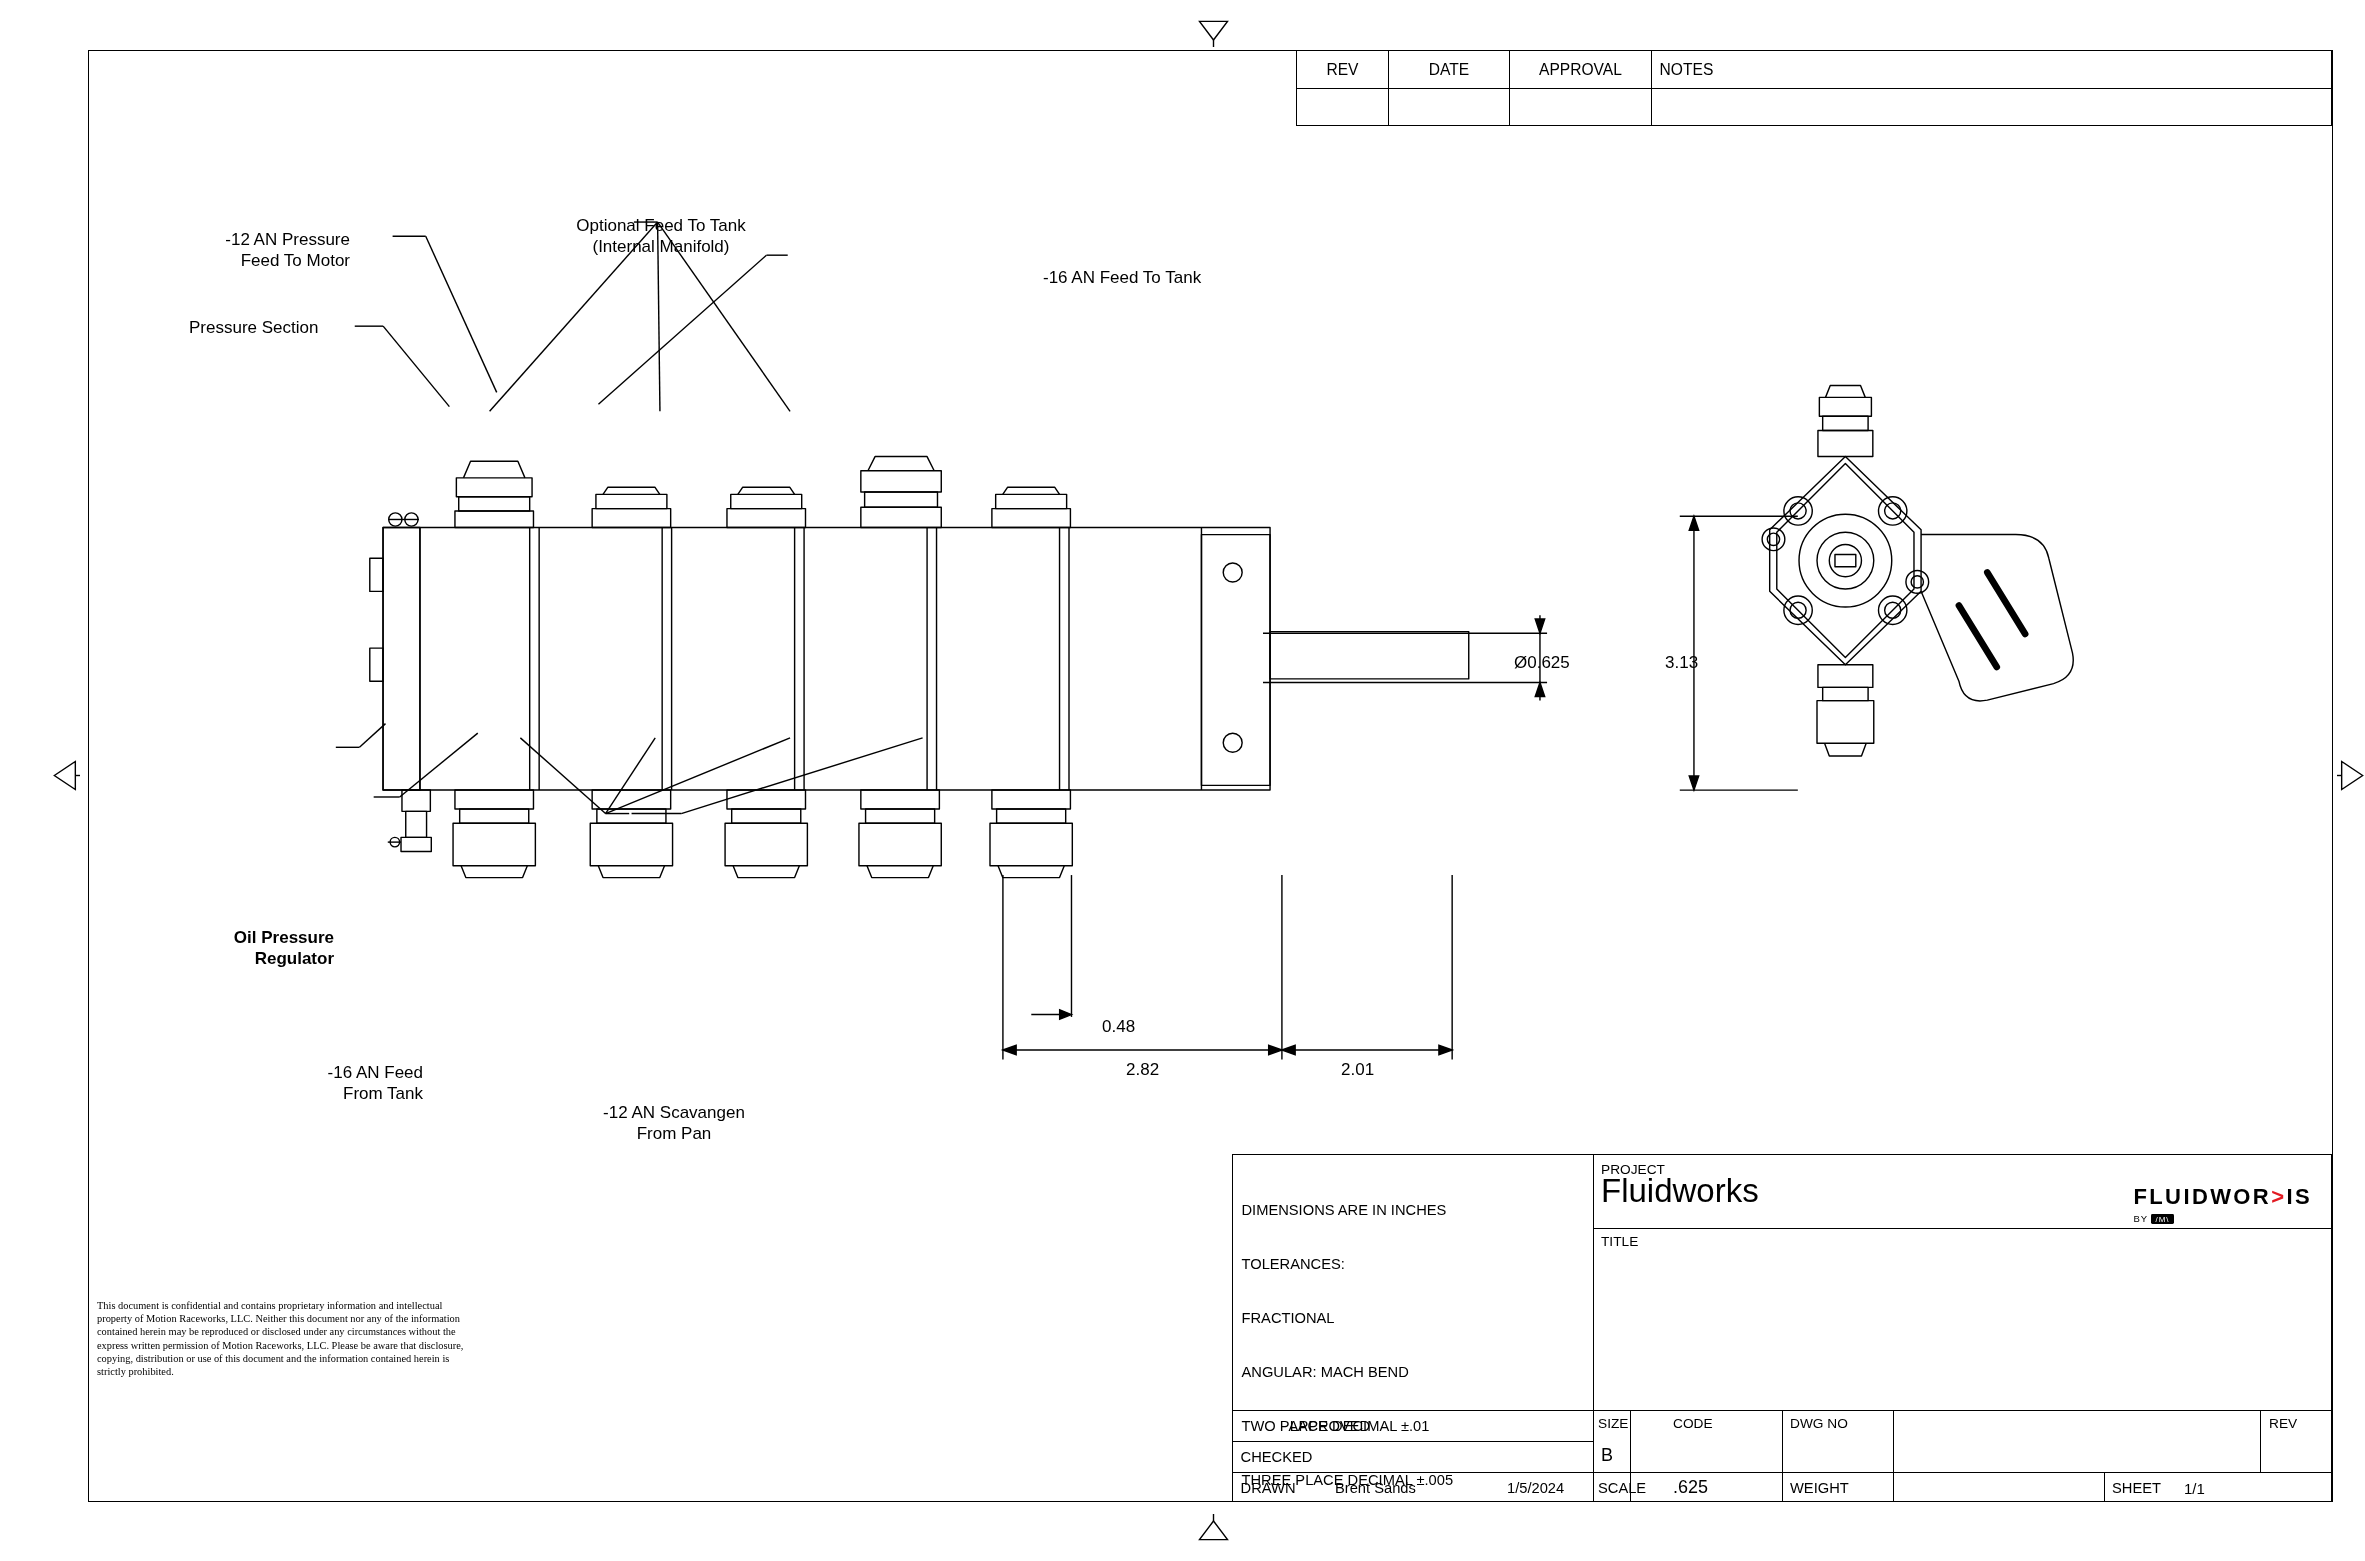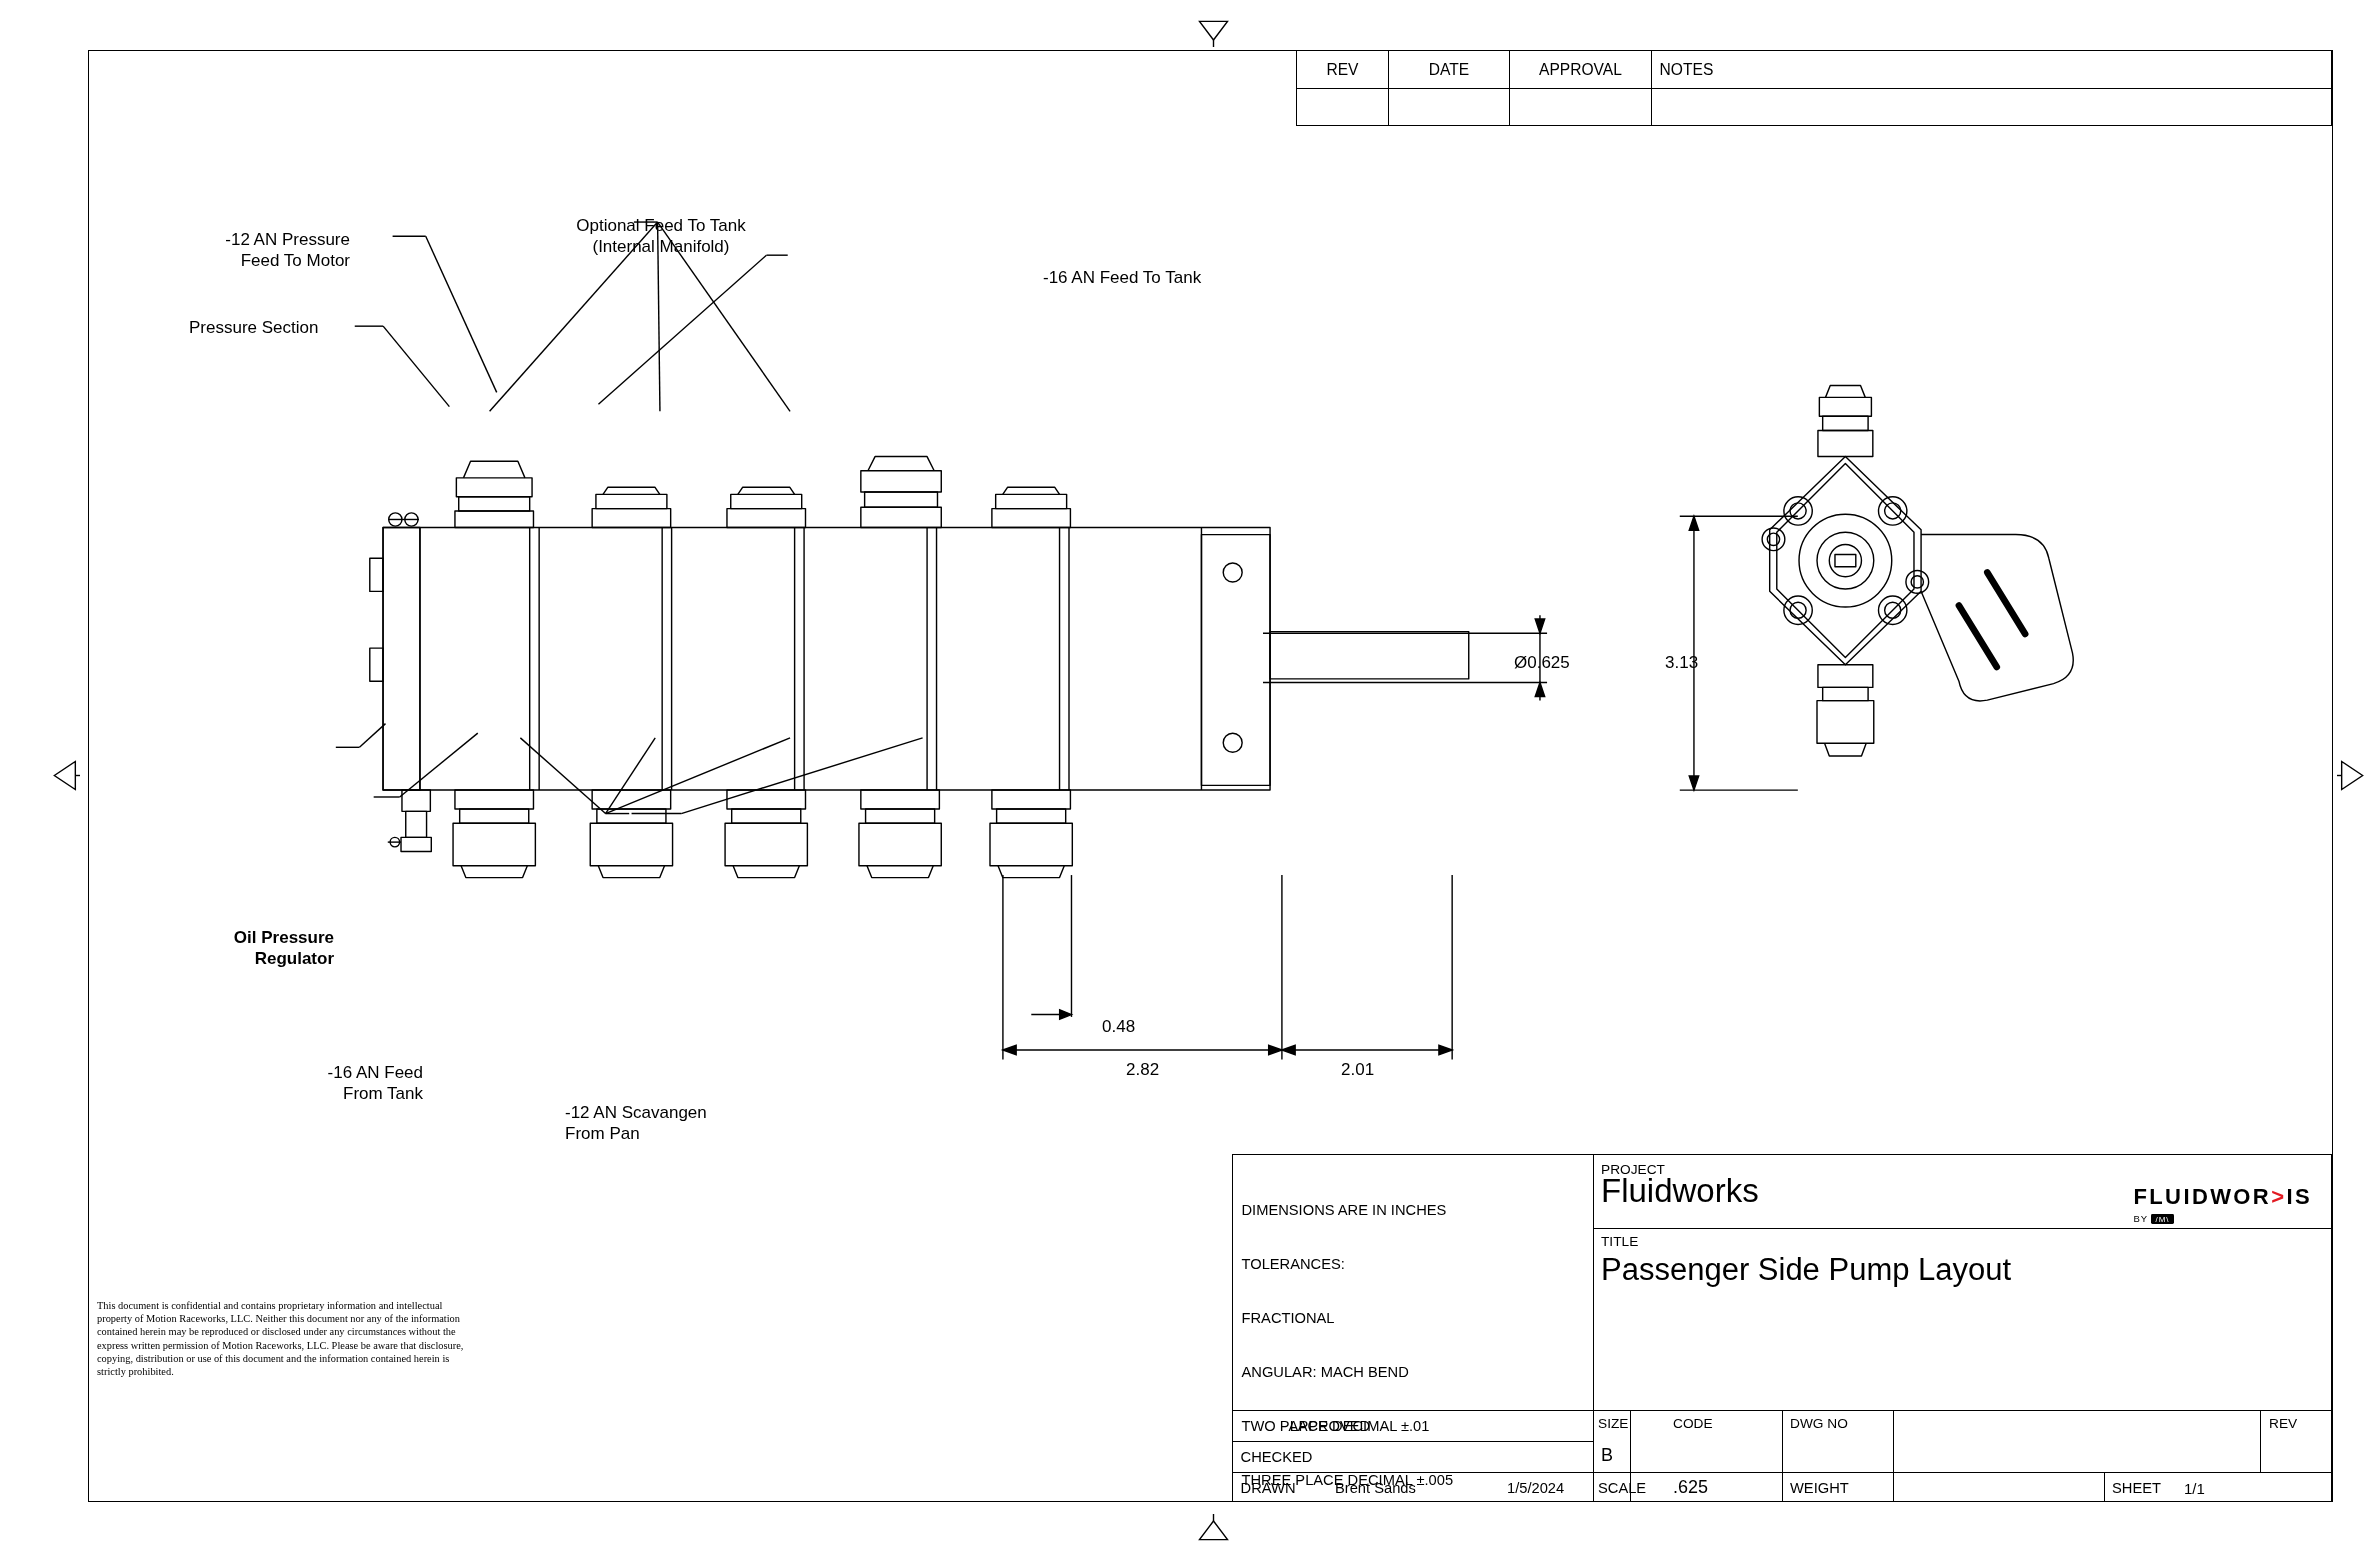--- a/index.html
+++ b/index.html
@@ -295,21 +295,21 @@
   <div class="lbl" style="left: 194px; top: 229px; text-align: right; width: 156px; white-space: pre-line;">-12 AN Pressure
 Feed To Motor</div>
   <div class="lbl" style="left: 532px; top: 215px; text-align: center; width: 258px; white-space: pre-line;">Optional Feed To Tank
 (Internal Manifold)</div>
   <div class="lbl" style="left: 1043px; top: 267px; white-space: pre-line;">-16 AN Feed To Tank</div>
   <div class="lbl" style="left: 189px; top: 317px; white-space: pre-line;">Pressure Section</div>
   <div class="lbl" style="left: 166px; top: 927px; text-align: right; width: 168px; white-space: pre-line; font-weight: bold;">Oil Pressure
 Regulator</div>
   <div class="lbl" style="left: 260px; top: 1062px; text-align: right; width: 163px; white-space: pre-line;">-16 AN Feed
 From Tank</div>
-  <div class="lbl" style="left: 565px; top: 1102px; width: 218px; white-space: pre-line;">-12 AN Scavangen
+  <div class="lbl" style="left: 565px; top: 1102px; text-align: center; width: 218px; white-space: pre-line;">-12 AN Scavangen
 From Pan</div>
 
   <div class="disclaimer" style="white-space: normal;">This document is confidential and contains proprietary information and intellectual property of Motion Raceworks, LLC. Neither this document nor any of the information contained herein may be reproduced or disclosed under any circumstances without the express written permission of Motion Raceworks, LLC. Please be aware that disclosure, copying, distribution or use of this document and the information contained herein is strictly prohibited.</div>
 
   <div class="titleblock">
 
     <div class="tb-line" style="left:360px;top:0;width:1.4px;height:255px;"></div>
 
     <div class="tb-line" style="left:360px;top:73px;width:739px;height:1.4px;"></div>
 
@@ -332,21 +332,20 @@
       <div>FRACTIONAL</div>
       <div>ANGULAR: MACH BEND</div>
       <div>TWO PLACE DECIMAL ±.01</div>
       <div>THREE PLACE DECIMAL ±.005</div>
     </div>
 
     <div class="tb-txt" style="left:368px;top:6.6px;font-size:13.7px;">PROJECT</div>
     <div class="tb-txt" style="left:368px;top:17px;font-size:33px;">Fluidworks</div>
 
     <div class="tb-txt" style="left:368px;top:79px;font-size:13.7px;">TITLE</div>
-    <div class="tb-txt" style="left:368px;top:97px;font-size:31px;">Passenger Side Pump Layout</div>
 
     <div class="logo">
       <div class="lw"><span>FLUIDWOR</span><span class="red">&gt;</span><span>IS</span></div>
       <div class="by"><span>BY</span> <span style="display:inline-block;background:#000;color:#fff;padding:0.5px 4.3px;border-radius:1.4px;font-size:8px;">/M\</span></div>
     </div>
 
     <div class="tb-txt" style="left:7.6px;top:263px;font-size:14.7px;margin-left:48px;">APPROVED</div>
     <div class="tb-txt" style="left:156px;top:263px;font-size:14.7px;"></div>
     <div class="tb-txt" style="left:7.6px;top:294px;font-size:14.7px;">CHECKED</div>
     <div class="tb-txt" style="left:156px;top:294px;font-size:14.7px;"></div>

